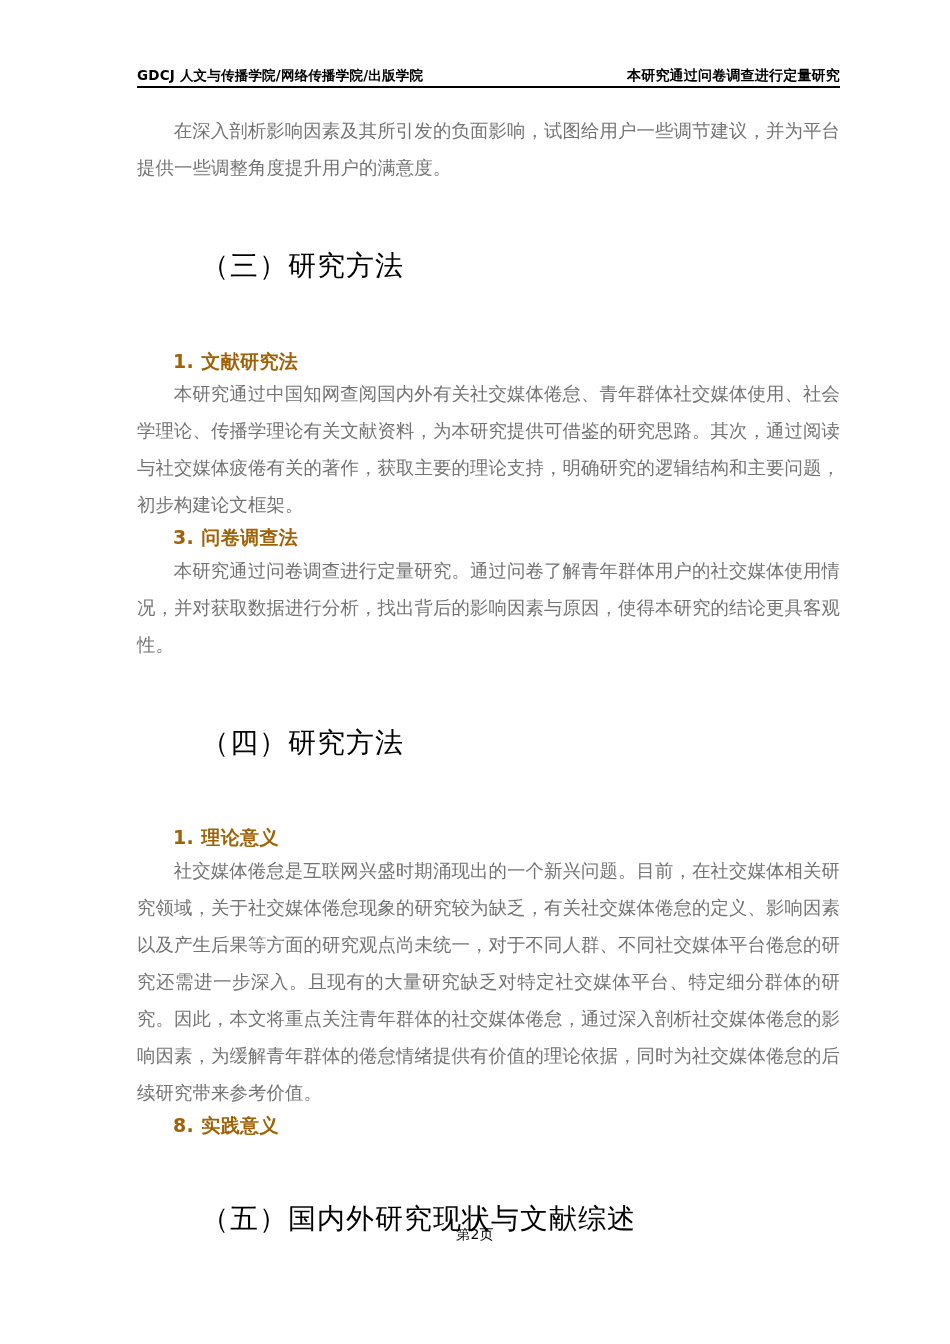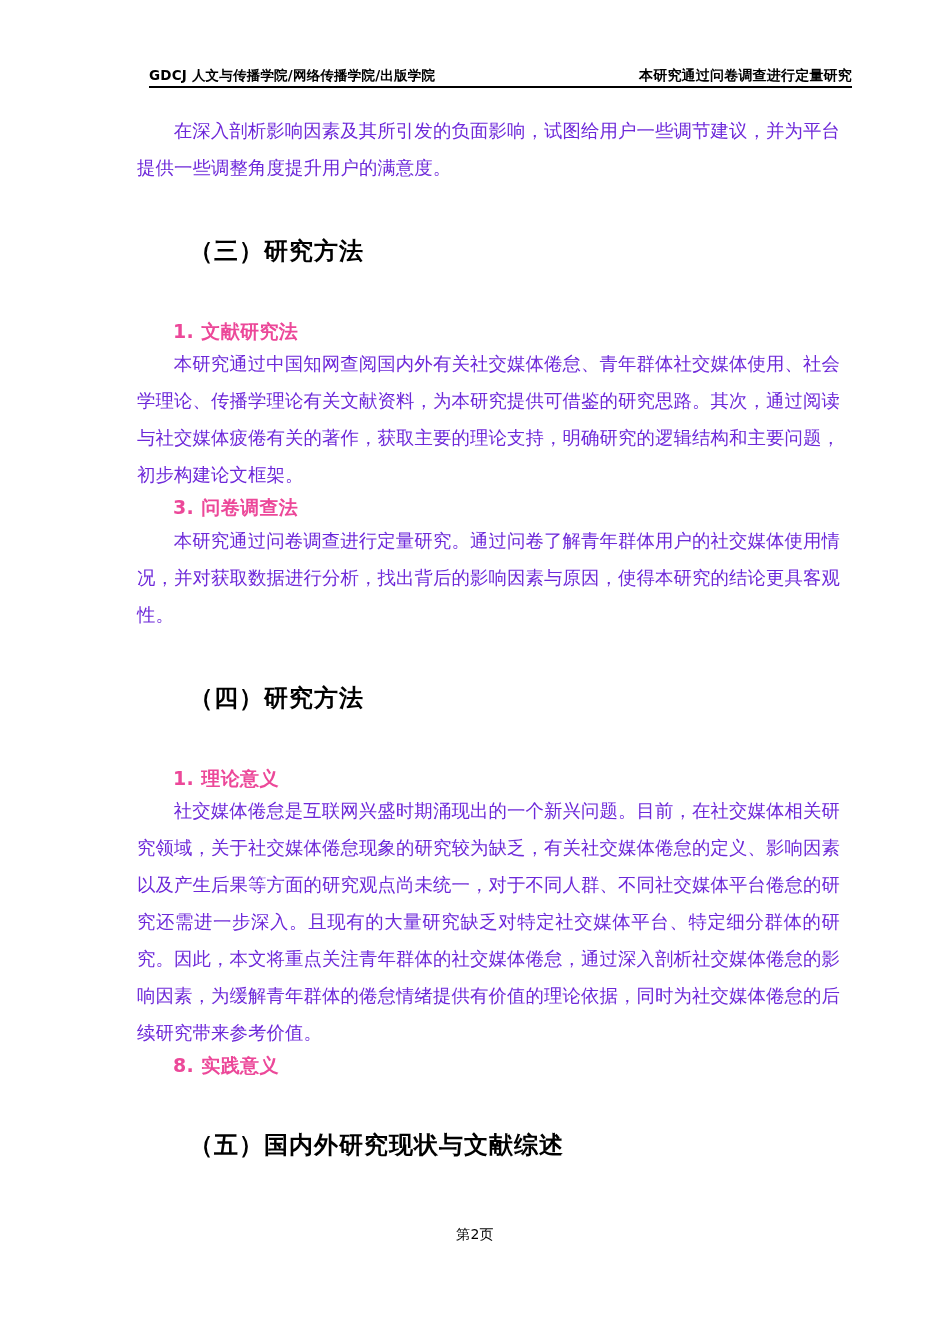--- a/index.html
+++ b/index.html
@@ -28,21 +28,20 @@
     left: 137px;
     top: 60px;
     width: 703px;
     height: 28px;
     display: flex;
     align-items: flex-end;
     justify-content: space-between;
     border-bottom: 2px solid #000000;
     padding-bottom: 3px;
     box-sizing: border-box;
-    margin-left: 12px;
   }
 
   .header-left,
   .header-right {
     font-family: "DejaVu Sans", "Liberation Sans", sans-serif;
     font-size: 13.5px;
     font-weight: 700;
     color: #000000;
     letter-spacing: 0.2px;
     white-space: nowrap;
@@ -59,46 +58,46 @@
     left: 137px;
     top: 112px;
     width: 703px;
   }
 
   
   p.body-text {
     font-family: "DejaVu Serif", "Liberation Serif", serif;
     font-size: 18.4px;
     line-height: 37px;
-    color: #6d28d9;
+    color: #737373;
     margin: 0;
     text-align: justify;
     text-justify: inter-character;
     text-indent: 2em;
     letter-spacing: 0.1px;
   }
 
   
   h2.section-heading {
     font-family: "DejaVu Sans", "Liberation Sans", sans-serif;
-    font-size: 24px;
-    font-weight: 700;
+    font-size: 28px;
+    font-weight: 400;
     color: #000000;
-    margin: 4px;
+    margin: 16px;
     padding-left: 48px;
     line-height: 1.45;
     letter-spacing: 1px;
   }
 
   
   h3.sub-heading {
     font-family: "DejaVu Sans", "Liberation Sans", sans-serif;
     font-size: 19px;
     font-weight: 700;
-    color: #ec4899;
+    color: #a16207;
     margin: 0;
     padding-left: 36px;
     line-height: 1.5;
     letter-spacing: 0.4px;
   }
 
   
   .gap-lg  { height: 44px; }
 
   

